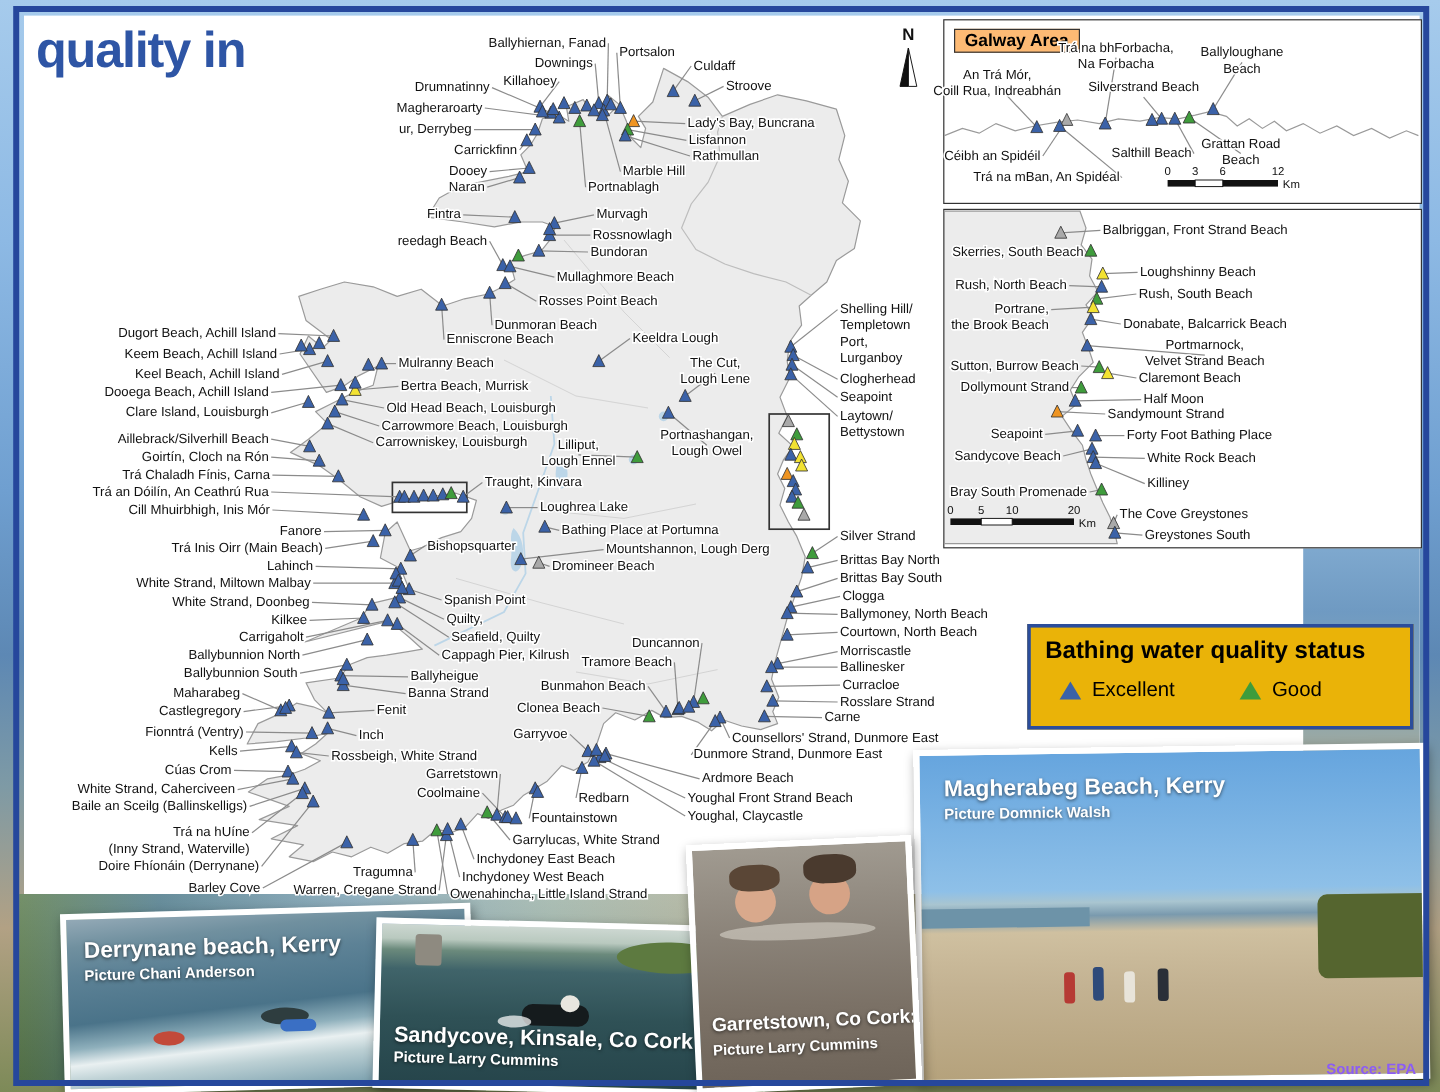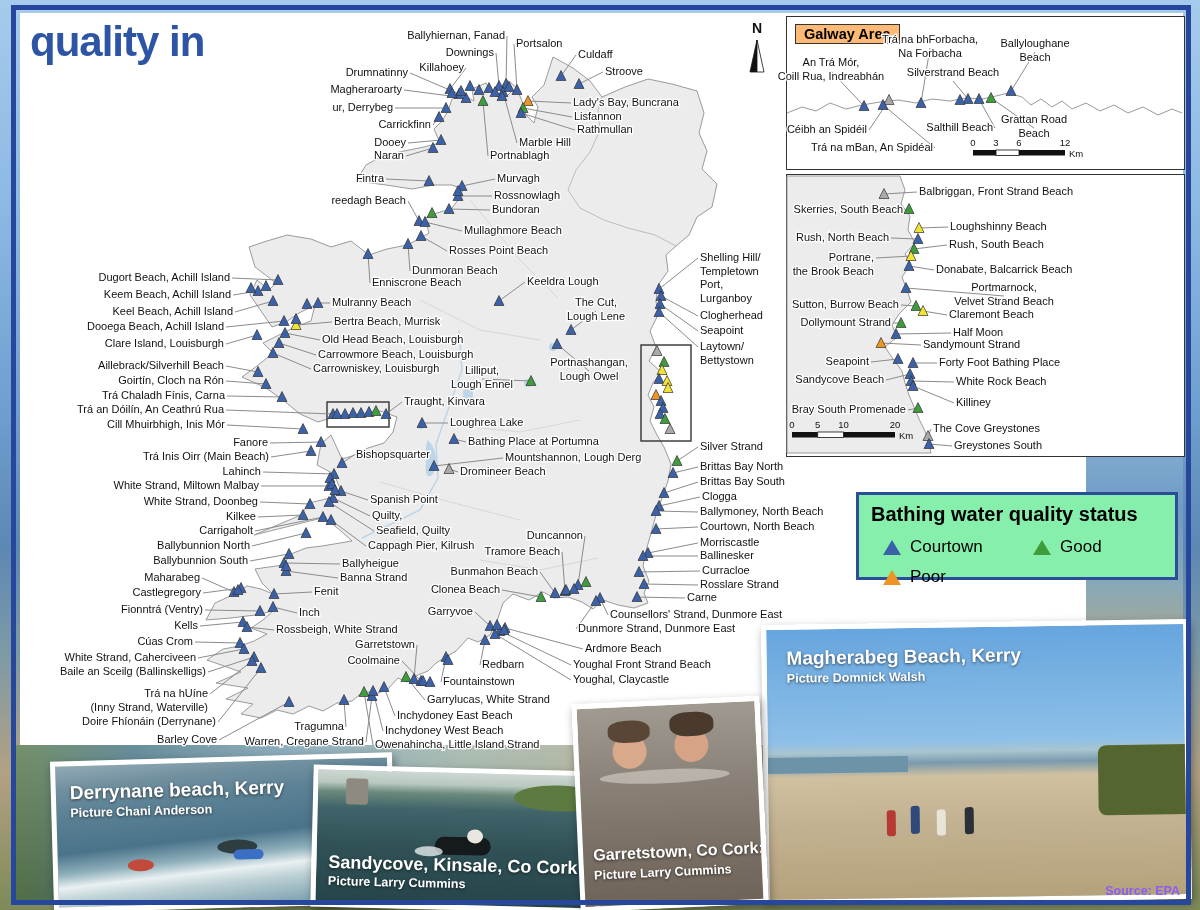--- a/index.html
+++ b/index.html
@@ -16,21 +16,21 @@
   .title{position:absolute;left:30px;top:20px;z-index:30;color:#2e55a5;font-weight:bold;
          font-size:42px;line-height:1.05;letter-spacing:-1px;}
   .northbox{position:absolute;left:742px;top:20px;z-index:25;width:30px;text-align:center;color:#111;}
   .northbox .n{font-weight:bold;font-size:14px;}
   .inset{position:absolute;background:#fff;border:1.5px solid #333;z-index:10;}
   .inset-title{position:absolute;left:8px;top:7px;border:1.5px solid #333;background:#fdba74;
                font-weight:bold;font-size:14.5px;padding:1px 8px;z-index:12;}
   #inset-galway{left:786px;top:16px;width:397px;height:152px;}
   #inset-dublin{left:786px;top:174px;width:397px;height:281px;}
   #mapsvg{position:absolute;left:0;top:0;z-index:20;}
-  .legend{position:absolute;left:856px;top:492px;width:322px;height:88px;background:#86efac;
+  .legend{position:absolute;left:856px;top:520px;width:322px;height:88px;background:#eab308;
           border:3px solid #2b4d9b;z-index:26;box-sizing:border-box;}
   .legend h2{margin:8px 12px 6px;font-size:20px;color:#000;}
   .leg-grid{display:grid;grid-template-columns:150px 150px;grid-auto-rows:30px;margin-left:24px;}
   .leg-item{display:flex;align-items:center;gap:9px;font-size:17px;color:#000;}
   .leg-tri{width:0;height:0;border-left:9px solid transparent;border-right:9px solid transparent;
            border-bottom:15px solid #888;}
   .photo{position:absolute;border:5px solid #fff;box-shadow:2px 4px 10px rgba(0,0,0,.4);z-index:30;overflow:hidden;}
   .pcap-t{position:absolute;color:#fff;font-weight:bold;font-size:19px;text-shadow:0 1px 3px rgba(0,0,0,.6);white-space:nowrap;}
   .pcap-c{position:absolute;color:#fff;font-weight:bold;font-size:12.5px;text-shadow:0 1px 3px rgba(0,0,0,.6);white-space:nowrap;}
   .fig{position:absolute;border-radius:50%;}
@@ -580,29 +580,25 @@
     <rect x="817.75" y="432" width="25.75" height="5.5" fill="#fff" stroke="#111" stroke-width="0.8"></rect>
     <rect x="843.5" y="432" width="51.5" height="5.5" fill="#111"></rect>
     <text x="899" y="439" font-size="9.5" fill="#111" font-family="Liberation Sans, sans-serif">Km</text>
   </svg>
 
 <div class="legend">
   <h2>Bathing water quality status</h2>
   <div class="leg-grid">
     <div class="leg-item">
       <span class="leg-tri" style="border-bottom-color: rgb(59, 98, 168);"></span>
-      <span>Courtown</span>
+      <span>Excellent</span>
     </div>
     <div class="leg-item">
       <span class="leg-tri" style="border-bottom-color: rgb(63, 156, 60);"></span>
       <span>Good</span>
-    </div>
-    <div class="leg-item">
-      <span class="leg-tri" style="border-bottom-color: rgb(238, 148, 34);"></span>
-      <span>Poor</span>
     </div>
   </div>
 </div>
 
 <div class="photo" id="photo-derrynane">
   <div class="fig" style="left:70px;top:95px;width:26px;height:12px;background:#c24a3a;"></div>
   <div class="fig" style="left:160px;top:78px;width:40px;height:14px;background:#2e3d3f;"></div>
   <div class="fig" style="left:176px;top:88px;width:30px;height:10px;background:#3a6fc4;border-radius:6px;"></div>
   <div class="fig" style="left:268px;top:108px;width:16px;height:18px;background:#d1606e;"></div>
   <div class="pcap-t" style="left:14px;top:16px;">Derrynane beach, Kerry</div>

